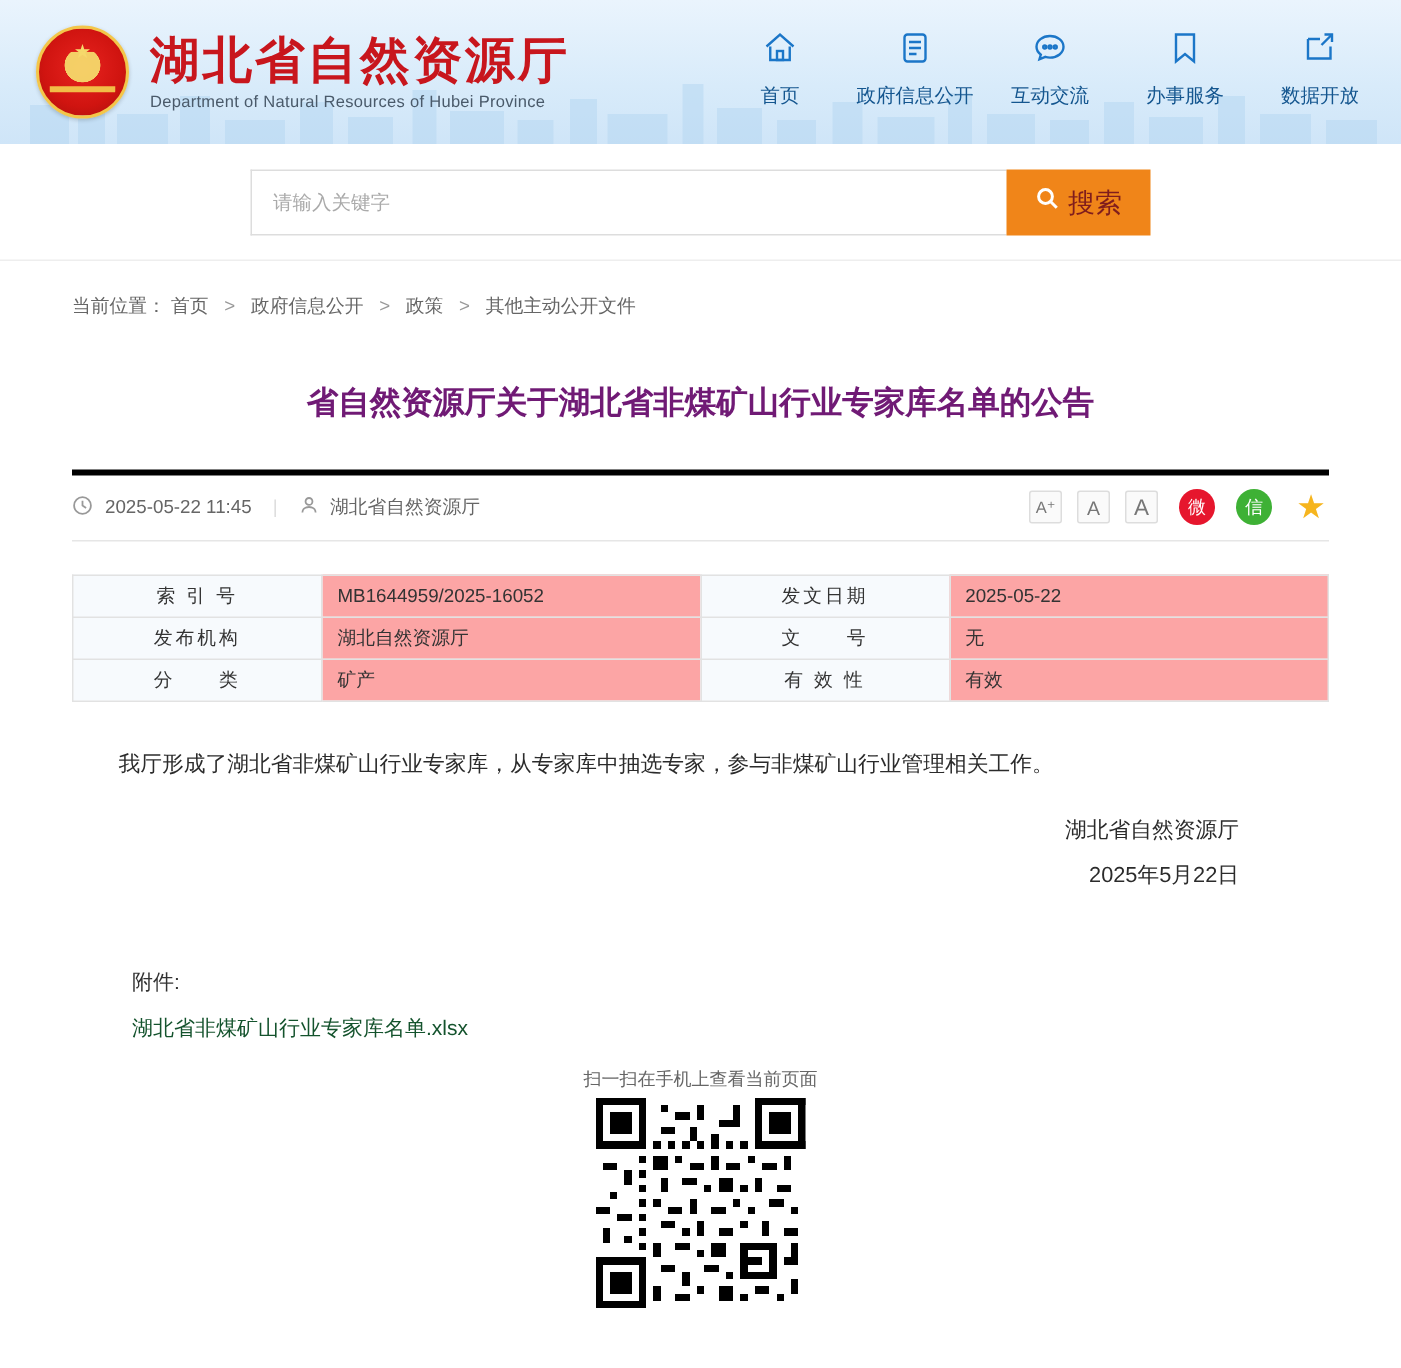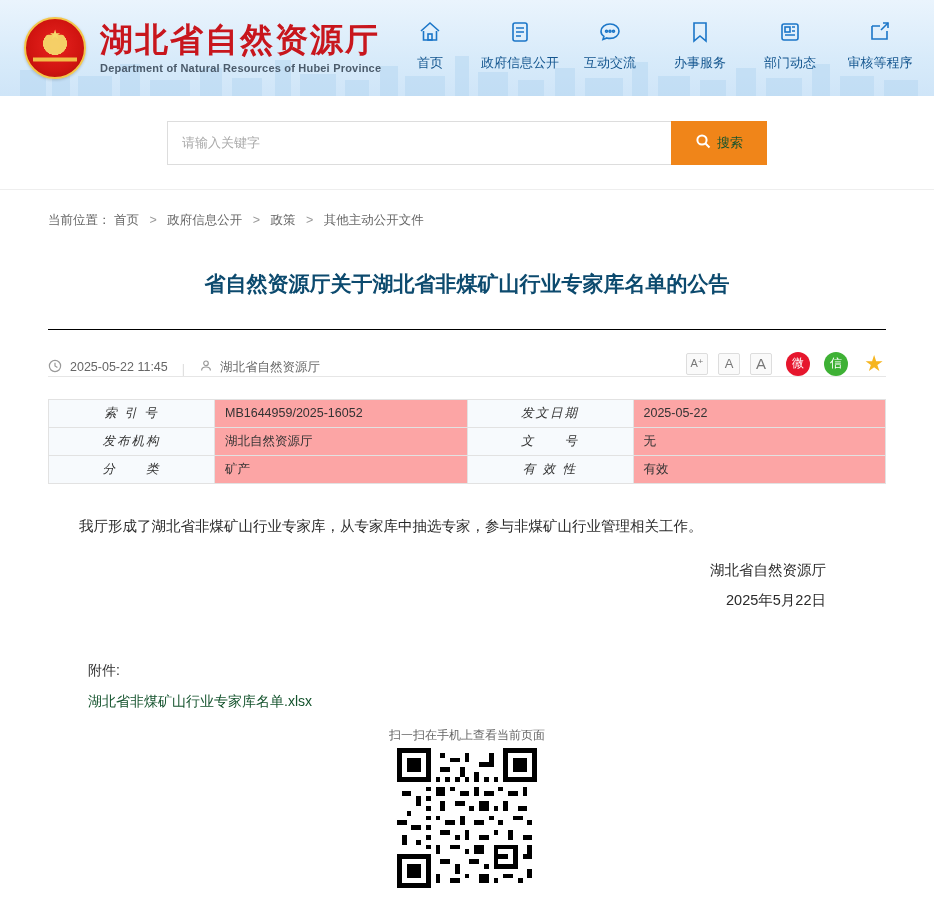--- a/index.html
+++ b/index.html
@@ -52,74 +52,74 @@
     position: absolute; left: 50%; top: 26%; transform: translate(-50%,-50%);
     color: #f6d96b; font-size: 13px; line-height: 1;
   }
   .titleblock { margin-left: 14px; }
   .site-title {
     font-family: "DejaVu Sans", sans-serif;
     font-size: 33px; font-weight: bold; color: #c8161d;
     letter-spacing: 2px; line-height: 1.1;
   }
   .site-subtitle {
-    font-size: 11px; color: #4a5a6a; margin-top: 4px; letter-spacing: .2px; font-weight: bold;
+    font-size: 11px; color: #4a5a6a; margin-top: 4px; letter-spacing: .2px;
   }
   .nav {
     margin-left: auto; display: flex; align-items: flex-start; gap: 22px;
     padding-bottom: 4px;
   }
   .nav-item {
     display: flex; flex-direction: column; align-items: center; width: 68px;
     cursor: pointer; text-decoration: none;
   }
   .nav-icon { color: #1b76c8; margin-bottom: 6px; display: block; }
   .nav-label { font-size: 13px; color: #14568f; white-space: nowrap; }
 
   
   .searchband {
-    height: 94px; background: #ffffff;
+    height: 78px; background: #ffffff;
     display: flex; align-items: center; justify-content: center;
     border-bottom: 1px solid #eee;
   }
   .searchwrap { display: flex; width: 600px; height: 44px; }
   .search-input {
     flex: 1; border: 1px solid #ddd; border-right: none;
     padding: 0 14px; font-size: 13px; color: #333; outline: none;
     font-family: "Liberation Sans", sans-serif;
   }
   .search-input::placeholder { color: #aaa; }
   .search-btn {
-    width: 96px; background: #f08519; color: #14532d; border: none;
+    width: 96px; background: #f08519; color: #7f1d1d; border: none;
     display: flex; align-items: center; justify-content: center; gap: 6px;
-    font-size: 13px; cursor: pointer;
+    font-size: 18px; cursor: pointer;
     font-family: "Liberation Sans", sans-serif;
   }
 
   
   .content {
     background: #fff; margin: 0 auto; width: 934px;
     padding: 0 24px;
   }
   .breadcrumb {
     font-size: 12.5px; color: #666; padding: 22px 24px 16px 24px;
   }
   .breadcrumb a { color: #666; text-decoration: none; }
   .breadcrumb .sep { color: #999; margin: 0 7px; }
 
   .doc-wrap { padding: 0 24px; }
 
   .doc-title {
-    text-align: center; font-size: 21px; color: #0c4a6e; font-weight: bold;
+    text-align: center; font-size: 21px; color: #701a75; font-weight: bold;
     line-height: 1.5; padding: 24px 40px 28px 40px;
     font-family: "DejaVu Sans", sans-serif;
   }
   .meta-row {
-    display: flex; align-items: flex-end;
-    border-top: 1px solid #000000; border-bottom: 1px solid #e6e6e6;
+    display: flex; align-items: center;
+    border-top: 4px solid #000000; border-bottom: 1px solid #e6e6e6;
     height: 48px; font-size: 12.5px; color: #666;
   }
   .meta-left { display: flex; align-items: center; gap: 8px; }
   .meta-div { color: #ddd; margin: 0 14px; }
   .meta-src { display: flex; align-items: center; gap: 7px; }
   .meta-right { margin-left: auto; display: flex; align-items: center; gap: 10px; }
   .fontbtn {
     width: 22px; height: 22px; border: 1px solid #ddd; background: #fafafa;
     color: #777; font-size: 11px; display: flex; align-items: center;
     justify-content: center; cursor: pointer; border-radius: 2px;
@@ -140,21 +140,20 @@
     width: 100%; border-collapse: collapse; margin: 22px 0 14px 0;
     font-size: 12.5px; table-layout: fixed;
   }
   table.infotable td {
     border: 1px solid #e2e2e2; height: 28px; padding: 4px 10px;
     color: #333; line-height: 1.5;
   }
   td.lbl {
     background: #f7fafd; color: #1a4f86; text-align: center; width: 166px;
     letter-spacing: 2px;
-    font-style: italic;
   }
   td.val { background: #fca5a5; }
 
   
   .body-text { font-size: 14.5px; line-height: 2.0; color: #2b2b2b; padding: 14px 2px 0 2px; }
   .body-text p { margin: 0 0 14px 0; text-indent: 2em; text-align: justify; }
   .sign { text-align: right; font-size: 14.5px; color: #2b2b2b; line-height: 2.1; padding-right: 60px; }
 
   .attach-block { padding: 40px 2px 0 40px; font-size: 14px; color: #333; line-height: 2.2; }
   .attach-link { color: #14532d; text-decoration: none; }
@@ -246,36 +245,26 @@
           <span class="nav-icon">
             <svg width="26" height="24" viewBox="0 0 26 24" fill="none" stroke="#1b76c8" stroke-width="1.6">
               <path d="M7 3h12v18l-6-5-6 5z"></path>
             </svg>
           </span>
           <span class="nav-label">办事服务</span>
         </a>
         <a class="nav-item">
           <span class="nav-icon">
             <svg width="26" height="24" viewBox="0 0 26 24" fill="none" stroke="#1b76c8" stroke-width="1.6">
-              <rect x="5" y="4" width="16" height="16" rx="2"></rect>
-                <rect x="8" y="7" width="5" height="5"></rect>
-                <path d="M15 7h3M15 11h3M8 15h10"></path>
-            </svg>
-          </span>
-          <span class="nav-label">部门动态</span>
-        </a>
-        <a class="nav-item">
-          <span class="nav-icon">
-            <svg width="26" height="24" viewBox="0 0 26 24" fill="none" stroke="#1b76c8" stroke-width="1.6">
               <path d="M5 6h8M5 6v13h15v-8"></path>
                 <path d="M14 10 L21 3"></path>
                 <path d="M16 3h5v5"></path>
             </svg>
           </span>
-          <span class="nav-label">审核等程序</span>
+          <span class="nav-label">数据开放</span>
         </a>
       </div>
     </div>
   </div>
 
   <div class="searchband">
     <div class="searchwrap">
       <input class="search-input" type="text" placeholder="请输入关键字" style="">
       <button class="search-btn">
         <span>

